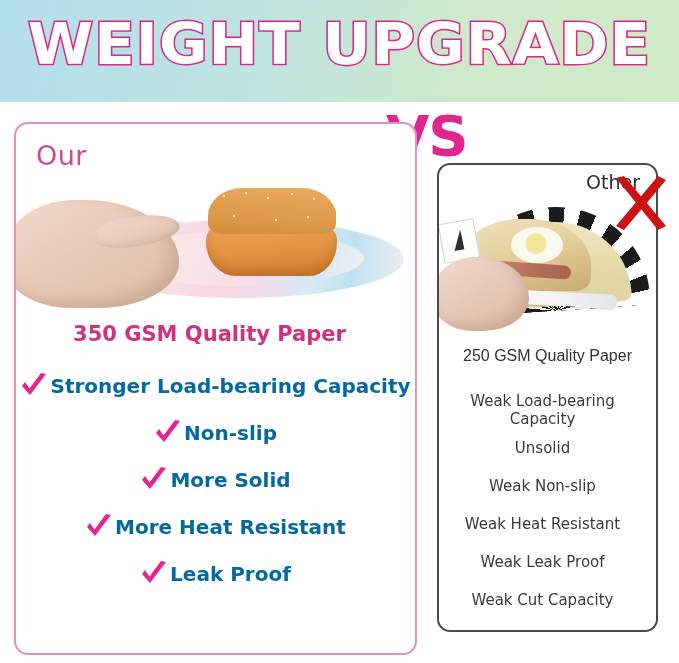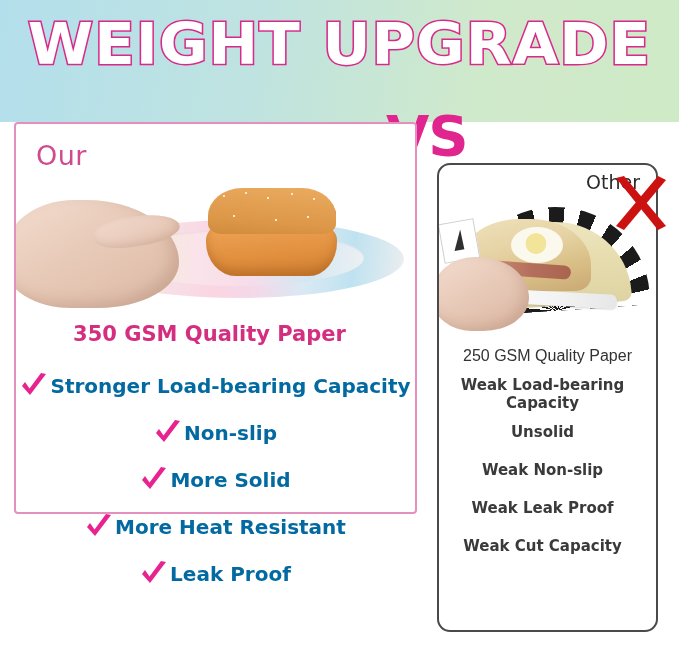--- a/index.html
+++ b/index.html
@@ -12,21 +12,21 @@
     height: 663px;
     position: relative;
     overflow: hidden;
     font-family: "Liberation Sans", sans-serif;
   }
 
   
   #banner {
     position: absolute;
     left: 0; top: 0;
-    width: 679px; height: 122px;
+    width: 679px; height: 102px;
     background: linear-gradient(100deg, #b3dfec 0%, #bfe3e0 38%, #cfe9cb 70%, #cfeac6 100%);
     overflow: hidden;
   }
   #banner-title {
     position: absolute;
     left: 0; right: 0;
     top: 11px;
     text-align: center;
     font-family: "DejaVu Sans", sans-serif;
     font-weight: bold;
@@ -37,23 +37,23 @@
     -webkit-text-stroke: 3px #d92a8c;
     paint-order: stroke fill;
     white-space: nowrap;
     transform: scaleX(1.04);
   }
 
   
   #our-panel {
     position: absolute;
     left: 14px; top: 122px;
-    width: 403px; height: 392px;
+    width: 403px; height: 533px;
     border: 2px solid #e48fbe;
-    border-radius: 4px;
+    border-radius: 14px;
     background: #ffffff;
     box-sizing: border-box;
   }
   #our-label {
     position: absolute;
     left: 20px; top: 16px;
     font-size: 27px;
     color: #cf4a8f;
     font-family: "DejaVu Sans", sans-serif;
     letter-spacing: 0.5px;
@@ -314,21 +314,21 @@
     text-align: center;
     font-size: 16px;
     color: #333333;
     font-family: Liberation Sans, sans-serif;
   }
   #other-list {
     position: absolute;
     left: 0; right: 10px;
     top: 210px;
     list-style: none;
-    margin: 0; padding: 0; font-weight: bold;
+    margin: 16px; padding: 0;
   }
   #other-list li {
     text-align: center;
     font-size: 15px;
     line-height: 18px;
     color: #3a3a3a;
     font-family: "DejaVu Sans", sans-serif;
     height: 38px;
     display: flex;
     align-items: center;
@@ -442,20 +442,21 @@
     <div class="plate-edge-other"></div>
     <div class="hand-other"></div>
   </div>
 
   <div id="other-heading">250 GSM Quality Paper</div>
 
   <ul id="other-list">
     <li>Weak Load-bearing Capacity</li>
     <li>Unsolid</li>
     <li>Weak Non-slip</li>
+    <li>Weak Heat Resistant</li>
     <li>Weak Leak Proof</li>
     <li>Weak Cut Capacity</li>
   </ul>
 </div>
 
 <div id="red-x">
   <svg width="58" height="56" viewBox="0 0 58 56">
     <path d="M4 2 L12 0 L54 50 L46 54 Z" fill="#cc1111"></path>
     <path d="M54 4 L46 0 L4 50 L12 54 Z" fill="#cc1111"></path>
   </svg>

